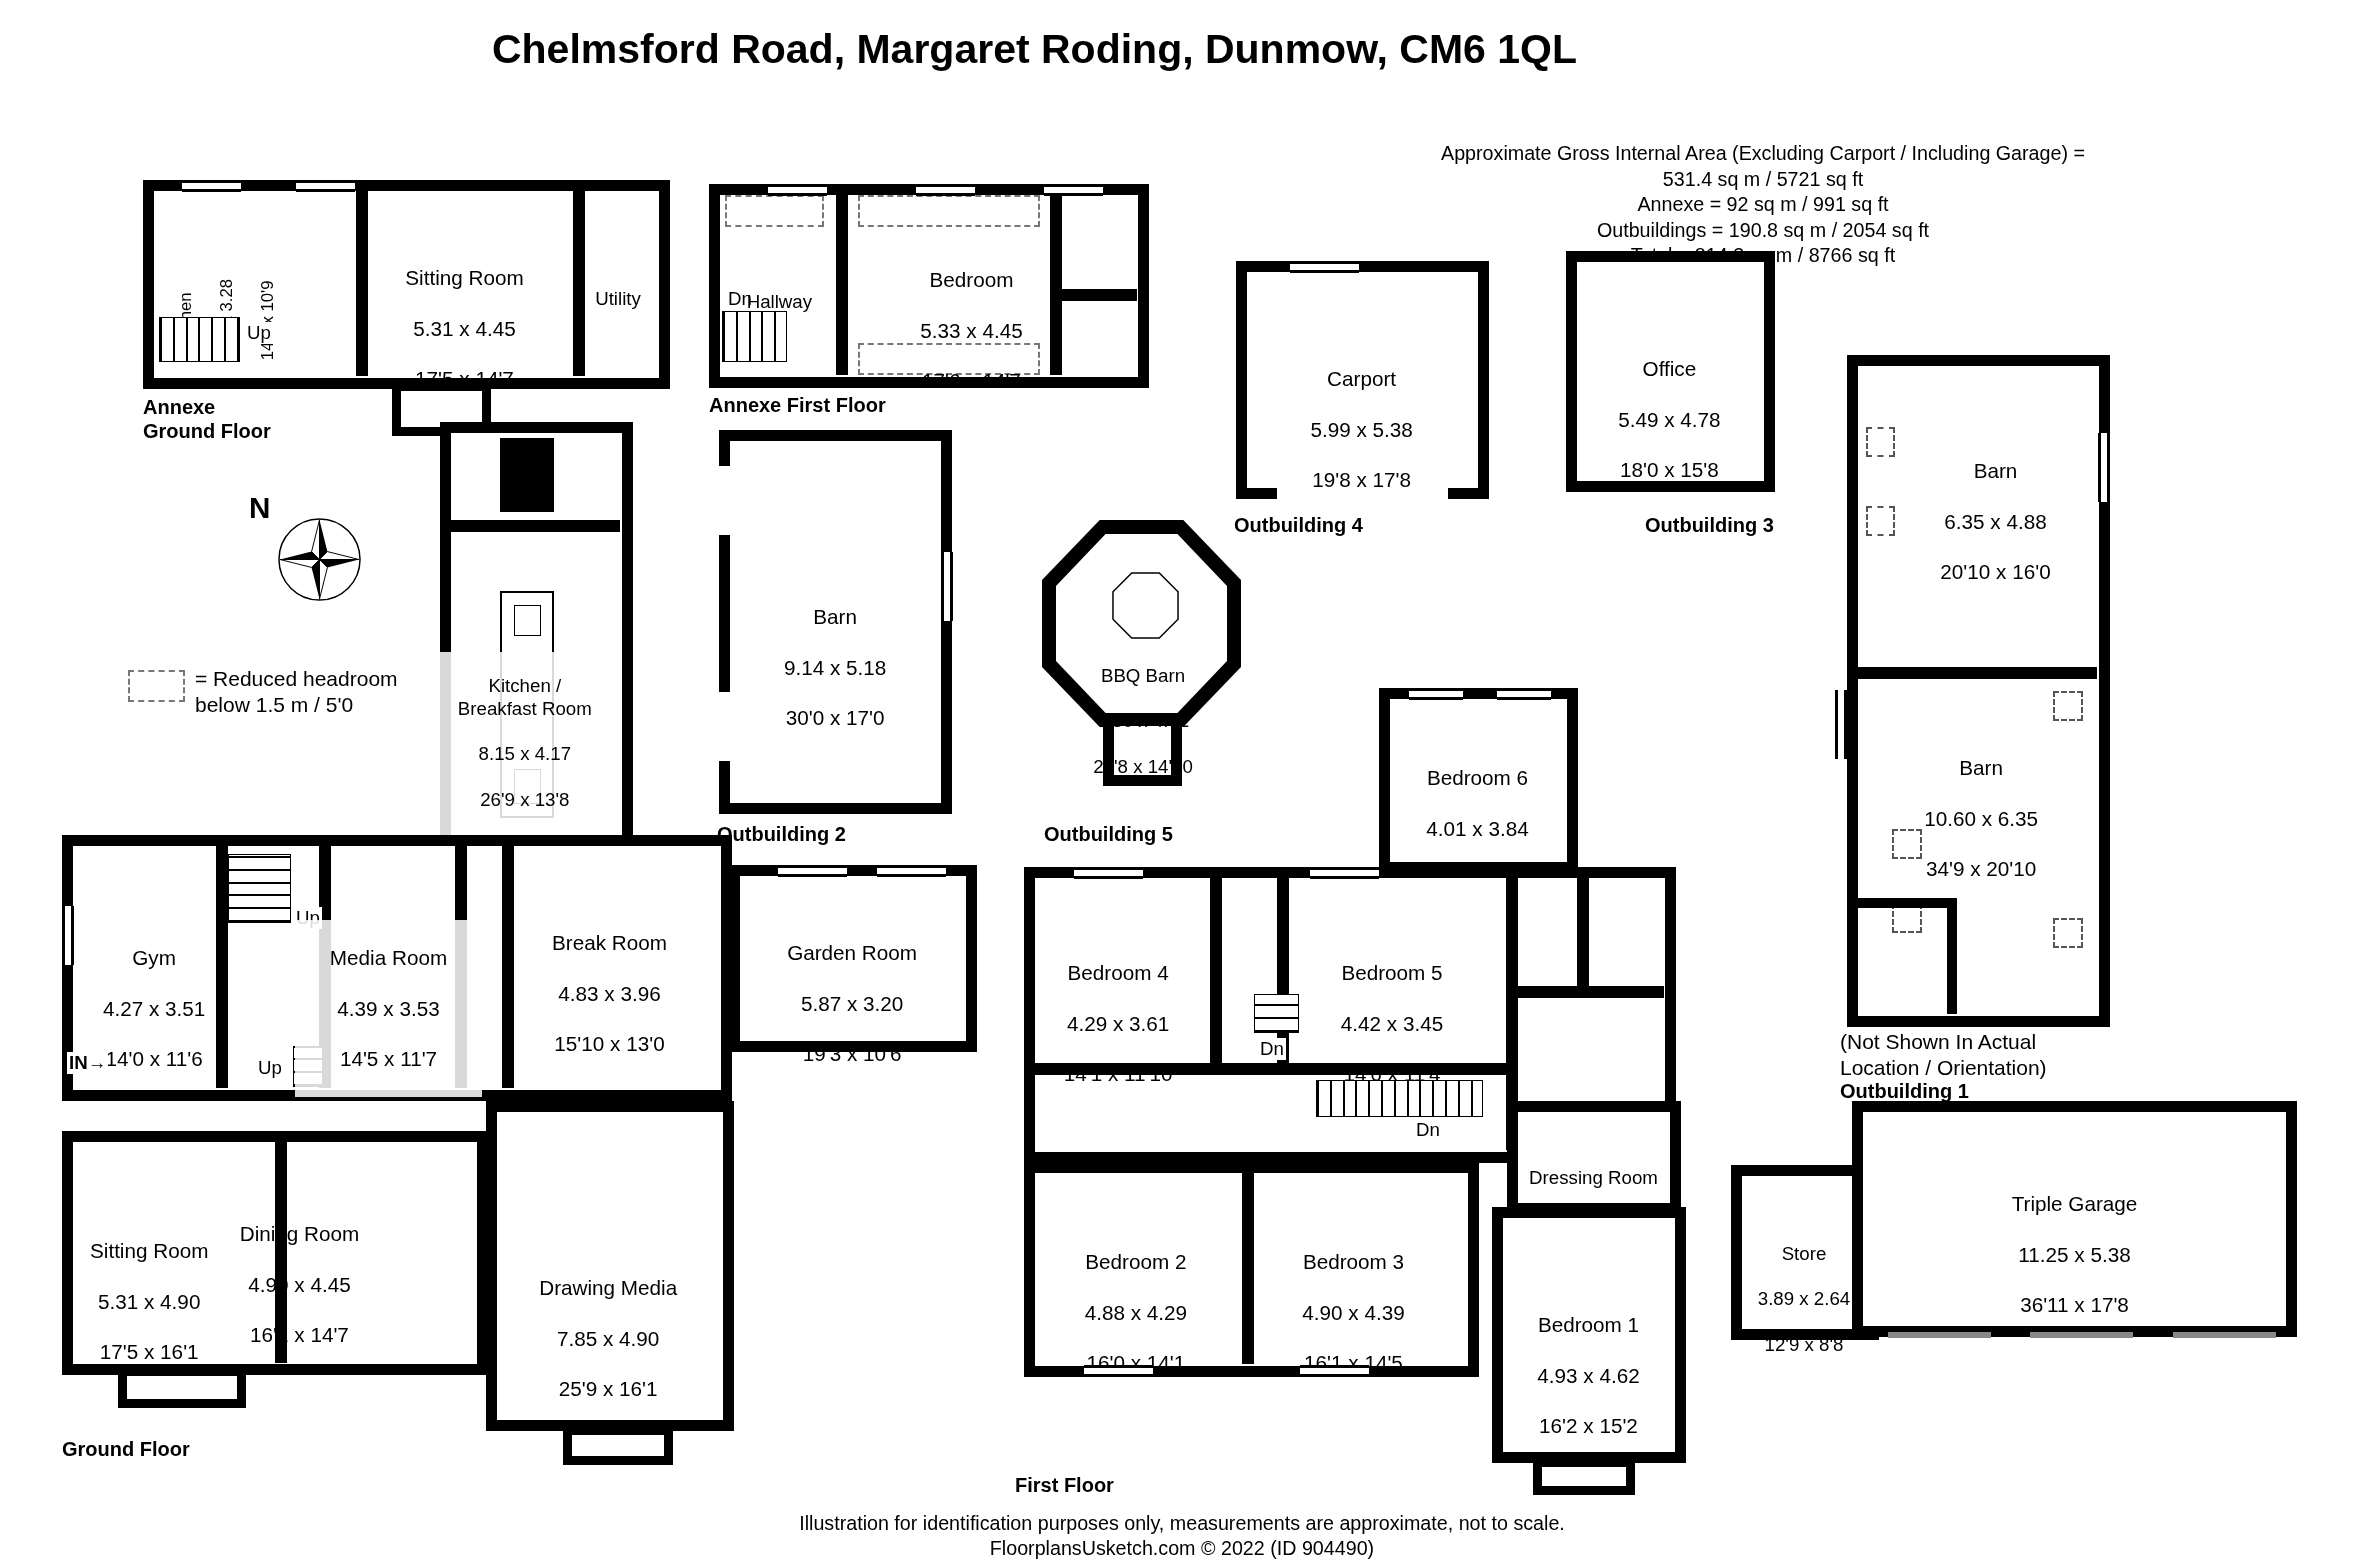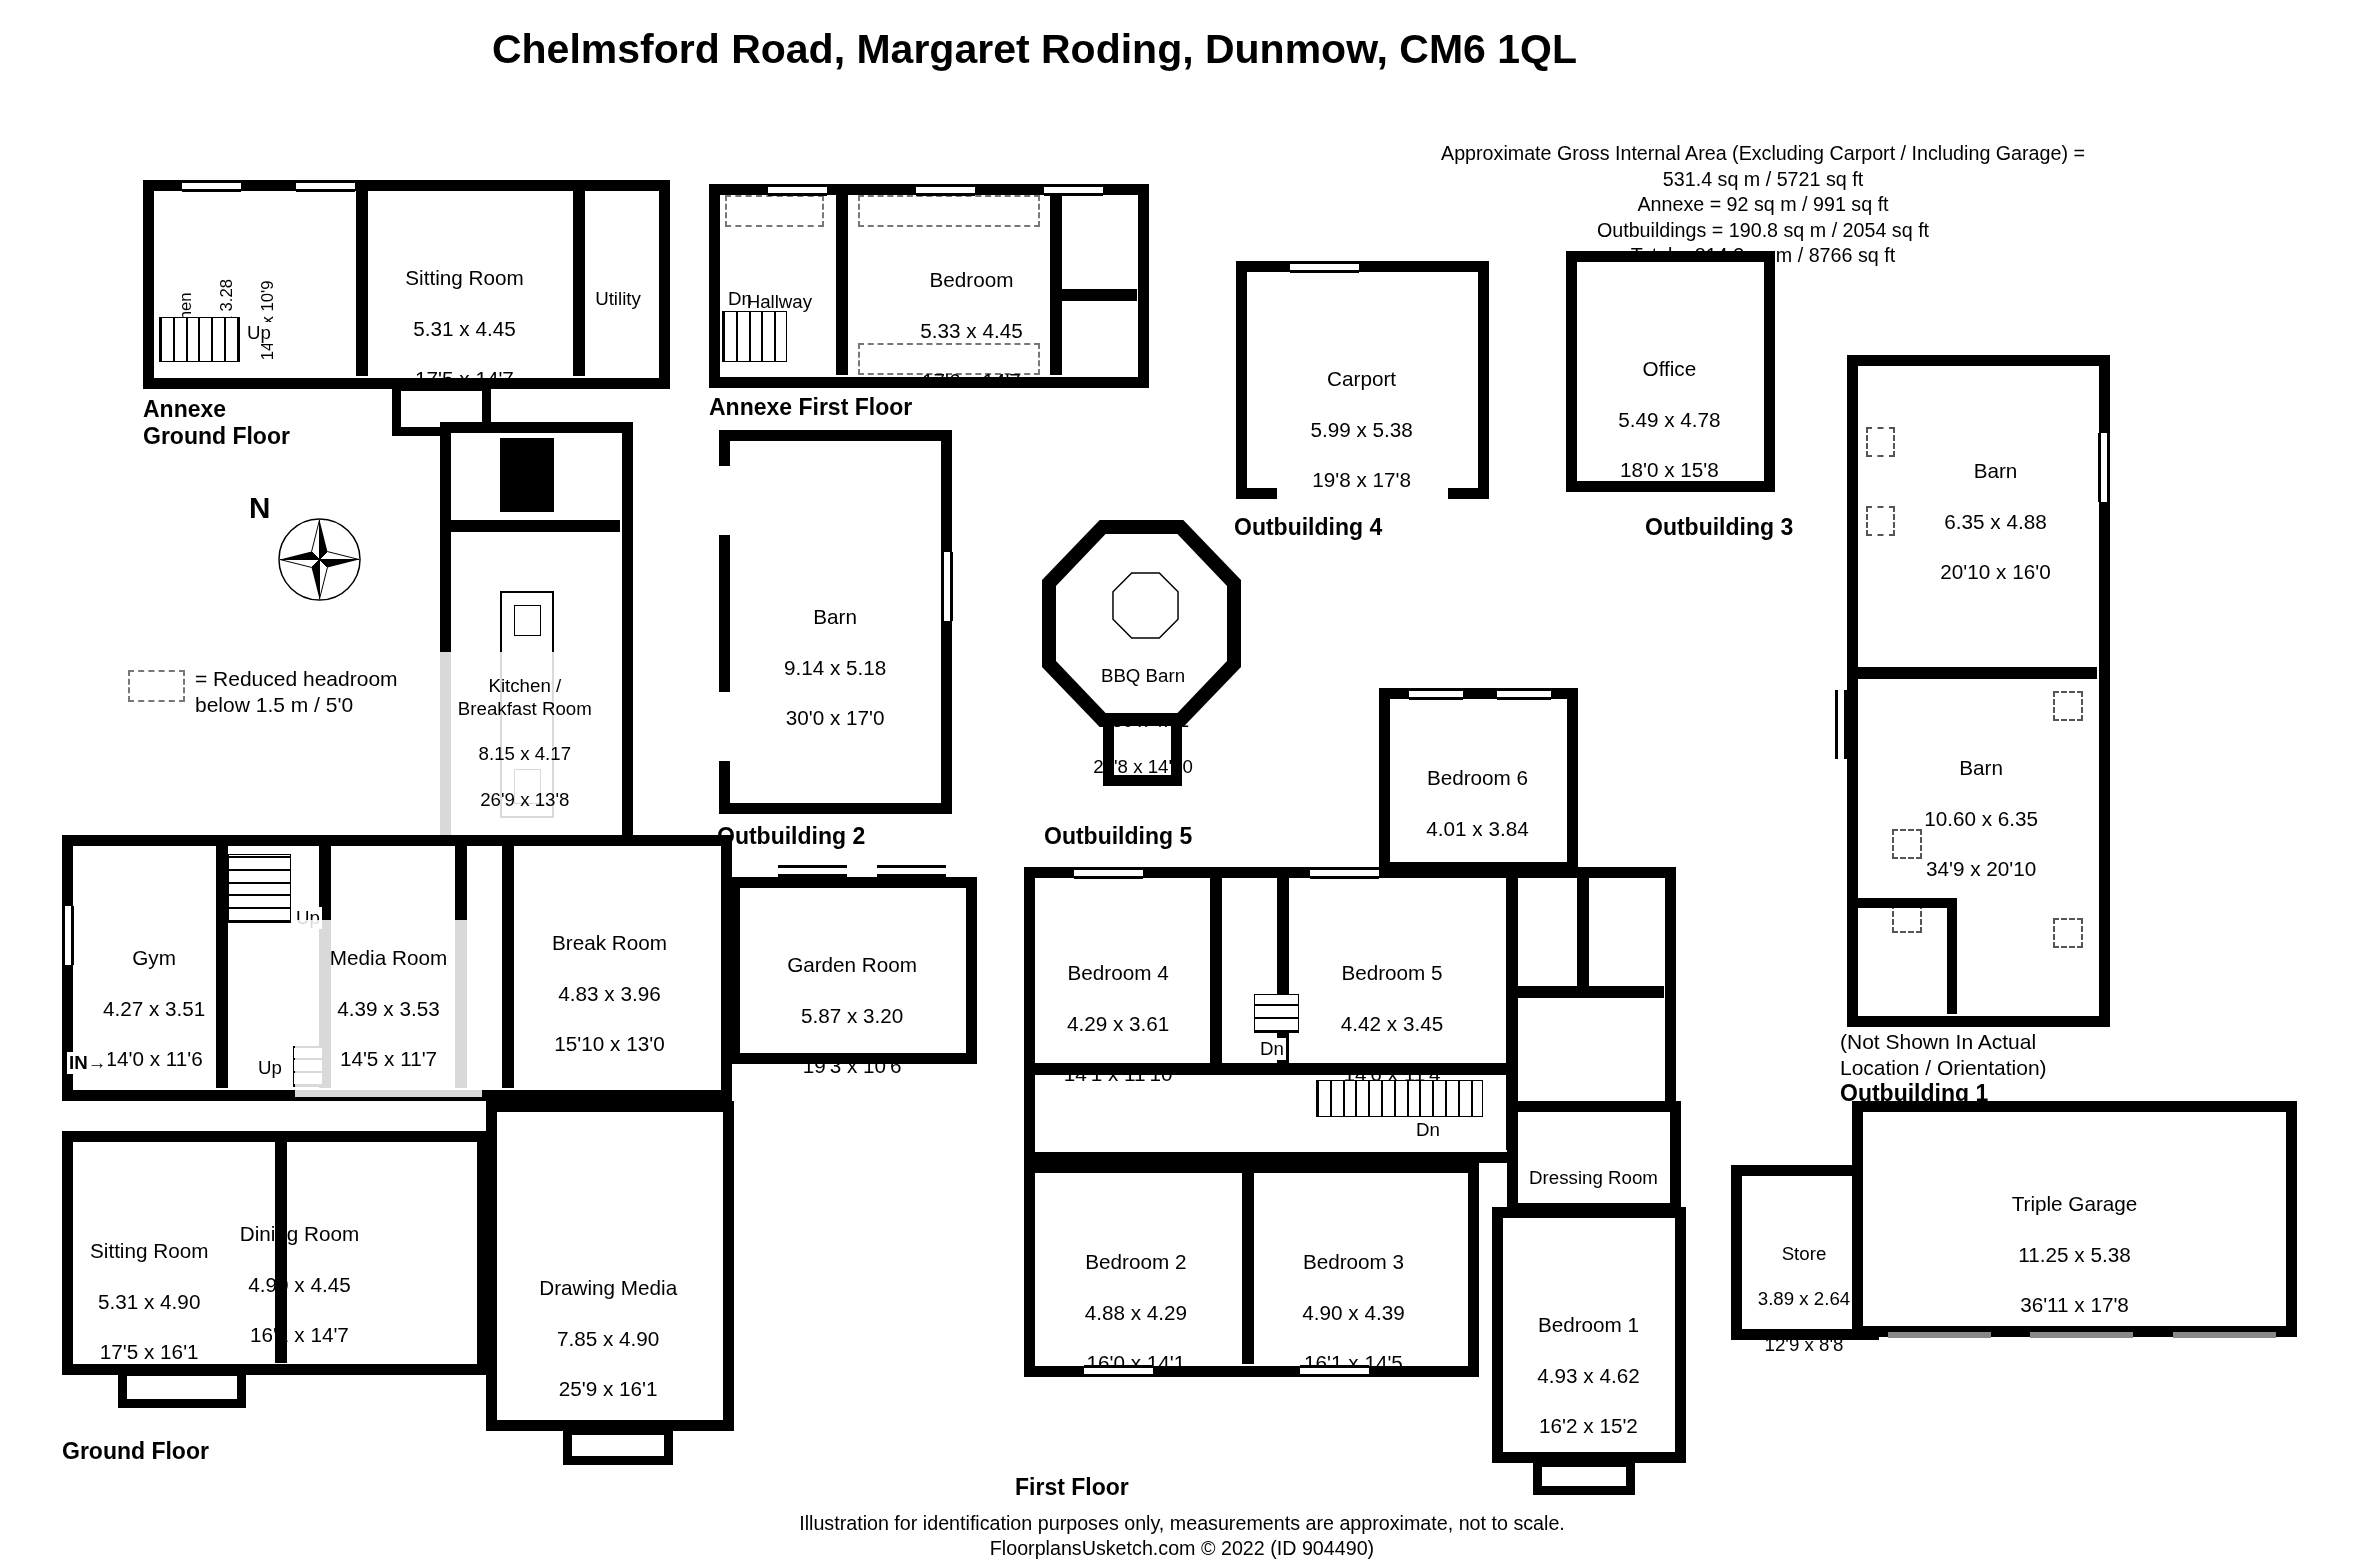--- a/index.html
+++ b/index.html
@@ -4,21 +4,21 @@
 <style>
   html,body{margin:0;padding:0;background:#fff;}
   #plan{position:relative;width:2364px;height:1561px;background:#fff;overflow:hidden;
         font-family:"Liberation Sans", sans-serif;color:#000;}
   .bld{position:absolute;background:#fff;border:11.8px solid #000;box-sizing:border-box;}
   .thin{border-width:9.9px;}
   .wall{position:absolute;background:#000;}
   .rlabel{position:absolute;text-align:center;font-size:20.7px;line-height:1.22;white-space:pre-line;}
   .rlabel span{display:block;}
   .rlabel.sm{font-size:18.7px;}
-  .slabel{position:absolute;font-weight:bold;font-size:23px;line-height:1.18;white-space:pre-line;}
+  .slabel{position:absolute;font-weight:bold;font-size:20px;line-height:1.18;white-space:pre-line;}
   .note{position:absolute;font-size:21px;line-height:1.25;white-space:pre-line;}
   .mk{position:absolute;font-size:18.7px;background:#fff;padding:0 2px;}
   .stairs-v{position:absolute;background:repeating-linear-gradient(90deg,#000 0 2px,#fff 2px 12.8px);border:1.5px solid #000;box-sizing:border-box;}
   .stairs-h{position:absolute;background:repeating-linear-gradient(0deg,#000 0 2px,#fff 2px 12.8px);border:1.5px solid #000;box-sizing:border-box;}
   .sky{position:absolute;width:29.6px;height:29.6px;border:2px dashed #555;box-sizing:border-box;}
   .rh{position:absolute;border:2px dashed #777;box-sizing:border-box;}
   .winh{position:absolute;height:11.8px;background:#fff;border-top:3px solid #000;border-bottom:3px solid #000;box-sizing:border-box;}
   .winv{position:absolute;width:11.8px;background:#fff;border-left:3px solid #000;border-right:3px solid #000;box-sizing:border-box;}
   .oct{position:absolute;clip-path:polygon(29% 0,71% 0,100% 29%,100% 71%,71% 100%,29% 100%,0 71%,0 29%);}
   #title{position:absolute;left:345px;top:25.6px;width:1379px;text-align:center;font-size:41px;font-weight:bold;}
@@ -205,21 +205,21 @@
       <span>14'5 x 11'7</span>
     </div>
     <div class="rlabel" style="left:443px;top:59px;width:187px;">
       <span>Break Room</span>
       <span>4.83 x 3.96</span>
       <span>15'10 x 13'0</span>
     </div>
   </div>
   <div class="mk" style="left:67px;top:1052px;font-weight:bold;">IN→</div>
 
-  <div class="bld" style="left:729px;top:865px;width:248px;height:187px;margin-top:12px;">
+  <div class="bld" style="left:729px;top:865px;width:248px;height:187px;">
     <div class="rlabel" style="left:24.6px;top:39px;width:175px;">
       <span>Garden Room</span>
       <span>5.87 x 3.20</span>
       <span>19'3 x 10'6</span>
     </div>
   </div>
 
   <div class="bld" style="left:62px;top:1131px;width:426px;height:244px;">
     <div class="wall" style="left:202px;top:0;width:11.8px;height:221px;"></div>
     <div class="rlabel" style="left:-14.8px;top:71px;width:182px;">

